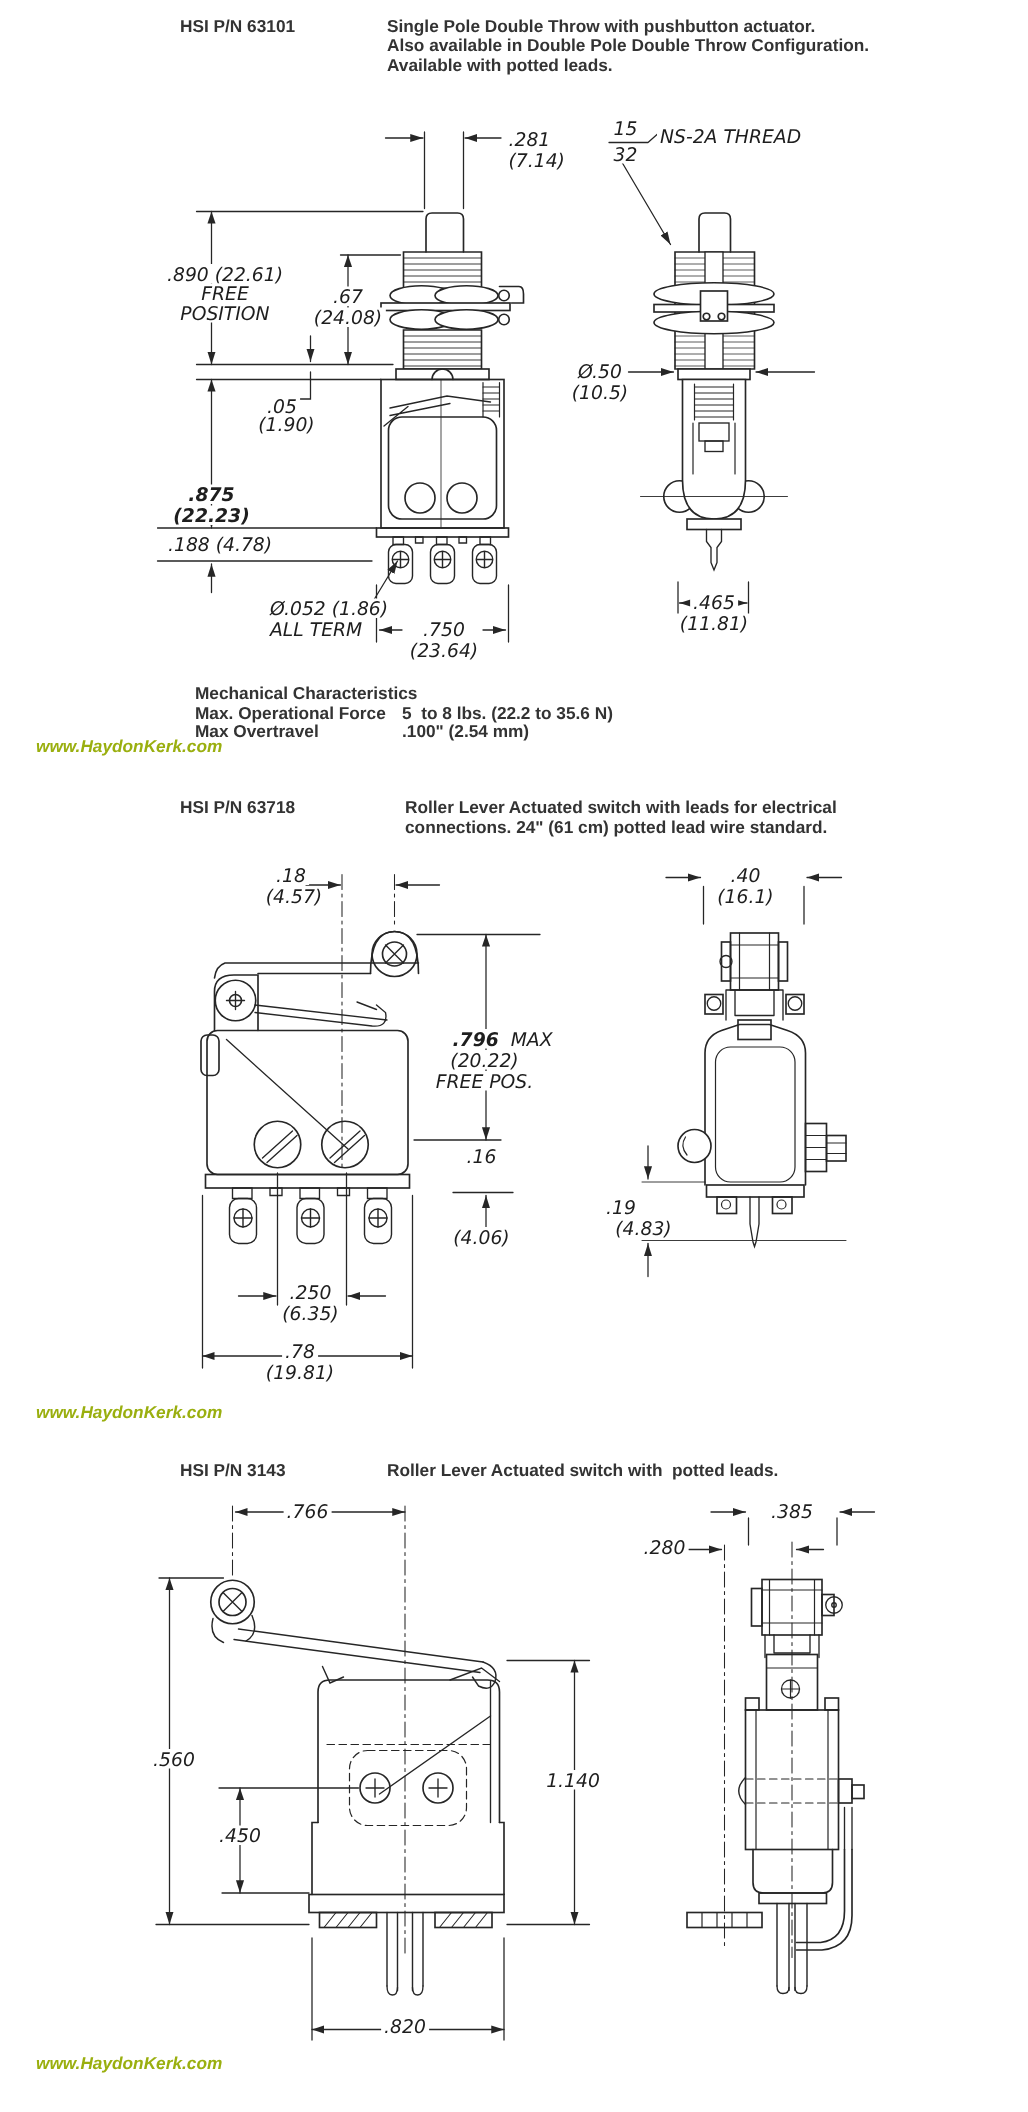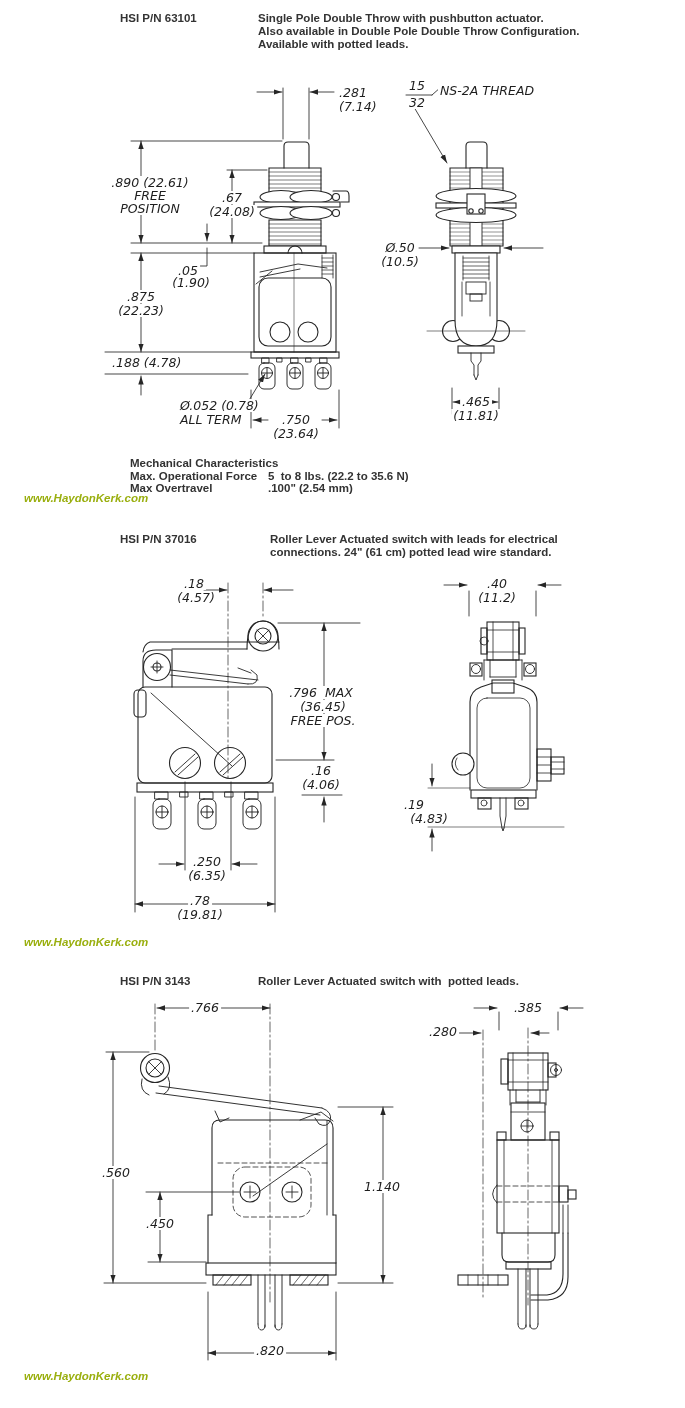--- a/index.html
+++ b/index.html
@@ -3,21 +3,21 @@
 <meta charset="utf-8">
 <style>
   html,body{margin:0;padding:0;background:#fff;}
   .page{position:relative;width:685px;height:1408px;background:#fff;overflow:hidden;
         font-family:"Liberation Sans",sans-serif;}
   svg.art{position:absolute;left:0;top:0;z-index:1;}
   .hdr{position:absolute;z-index:3;font:700 11.5px/12.8px "Liberation Sans",sans-serif;color:#333;white-space:pre;}
   .lbl{position:absolute;z-index:2;font:italic 400 12.5px/13px "DejaVu Sans",sans-serif;color:#1e1e1e;
        background:#fff;padding:0 2px;white-space:pre;}
   .c{transform:translateX(-50%);}
-  .b{font-weight:400;}
+  .b{font-weight:700;margin-top:33px;}
   .url{position:absolute;z-index:3;font:italic 700 11.5px "Liberation Sans",sans-serif;color:#9aaf0f;white-space:pre;}
   .mech{font:700 11.5px/12px "Liberation Sans",sans-serif;color:#333;position:absolute;z-index:3;white-space:pre;}
 </style>
 </head>
 <body>
 
 <div class="page">
 
 <svg class="art" width="685" height="1408" viewBox="0 0 685 1408" stroke="#262626" fill="none" stroke-width="1.1" stroke-linecap="round">
   <defs>
@@ -314,51 +314,51 @@
   <div class="lbl c" style="left:150px;top:176px">.890 (22.61)</div>
   <div class="lbl c" style="left:150px;top:189px">FREE</div>
   <div class="lbl c" style="left:150px;top:202px">POSITION</div>
   <div class="lbl c" style="left:232px;top:191px">.67</div>
   <div class="lbl c" style="left:232px;top:205px">(24.08)</div>
   <div class="lbl c" style="left:188px;top:264px">.05</div>
   <div class="lbl c" style="left:191px;top:276px">(1.90)</div>
   <div class="lbl c b" style="left:141px;top:290px">.875</div>
   <div class="lbl c b" style="left:141px;top:304px">(22.23)</div>
   <div class="lbl" style="left:110px;top:356px">.188 (4.78)</div>
-  <div class="lbl" style="left:178px;top:399px">Ø.052 (0.78)</div>
+  <div class="lbl" style="left:178px;top:399px">Ø.052 (1.86)</div>
   <div class="lbl" style="left:178px;top:413px">ALL TERM</div>
   <div class="lbl c" style="left:296px;top:413px">.750</div>
   <div class="lbl c" style="left:296px;top:427px">(23.64)</div>
   <div class="lbl c" style="left:400px;top:241px">Ø.50</div>
   <div class="lbl c" style="left:400px;top:255px">(10.5)</div>
   <div class="lbl c" style="left:476px;top:395px">.465</div>
   <div class="lbl c" style="left:476px;top:409px">(11.81)</div>
 
   <div class="mech" style="left:130px;top:457px">Mechanical Characteristics</div>
   <div class="mech" style="left:130px;top:470px">Max. Operational Force</div>
   <div class="mech" style="left:268px;top:470px">5  to 8 lbs. (22.2 to 35.6 N)</div>
   <div class="mech" style="left:130px;top:482px">Max Overtravel</div>
   <div class="mech" style="left:268px;top:482px">.100" (2.54 mm)</div>
   <div class="url" style="left:24px;top:492px">www.HaydonKerk.com</div>
 </div>
 
 <div>
-  <div class="hdr" style="left:120px;top:533px">HSI P/N 37016</div>
+  <div class="hdr" style="left:120px;top:533px">HSI P/N 63718</div>
   <div class="hdr" style="left:270px;top:533px">Roller Lever Actuated switch with leads for electrical</div>
   <div class="hdr" style="left:270px;top:546px">connections. 24" (61 cm) potted lead wire standard.</div>
 
   <div class="lbl c" style="left:194px;top:577px">.18</div>
   <div class="lbl c" style="left:196px;top:591px">(4.57)</div>
   <div class="lbl c" style="left:497px;top:577px">.40</div>
-  <div class="lbl c" style="left:497px;top:591px">(11.2)</div>
-  <div class="lbl c" style="left:321px;top:686px"><span class="b">.796</span><span>  </span><span>MAX</span></div>
-  <div class="lbl c" style="left:323px;top:700px">(36.45)</div>
+  <div class="lbl c" style="left:497px;top:591px">(16.1)</div>
+  <div class="lbl c" style="left:335px;top:686px"><span class="b">.796</span><span>  </span><span>MAX</span></div>
+  <div class="lbl c" style="left:323px;top:700px">(20.22)</div>
   <div class="lbl c" style="left:323px;top:714px">FREE POS.</div>
   <div class="lbl c" style="left:321px;top:764px">.16</div>
-  <div class="lbl c" style="left:321px;top:778px">(4.06)</div>
+  <div class="lbl c" style="left:321px;top:818px">(4.06)</div>
   <div class="lbl c" style="left:207px;top:855px">.250</div>
   <div class="lbl c" style="left:207px;top:869px">(6.35)</div>
   <div class="lbl c" style="left:200px;top:894px">.78</div>
   <div class="lbl c" style="left:200px;top:908px">(19.81)</div>
   <div class="lbl c" style="left:414px;top:798px">.19</div>
   <div class="lbl c" style="left:429px;top:812px">(4.83)</div>
   <div class="url" style="left:24px;top:936px">www.HaydonKerk.com</div>
 </div>
 
 <div>

